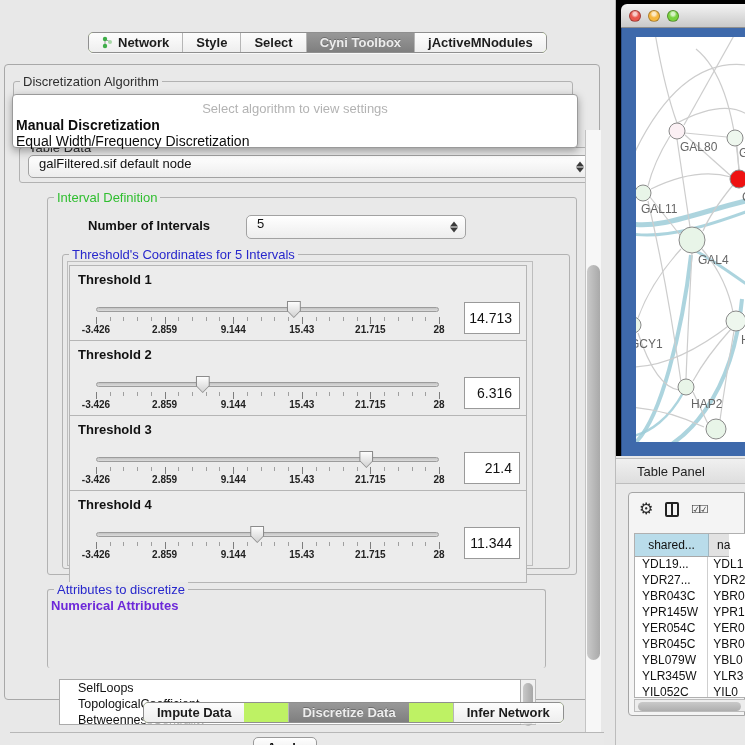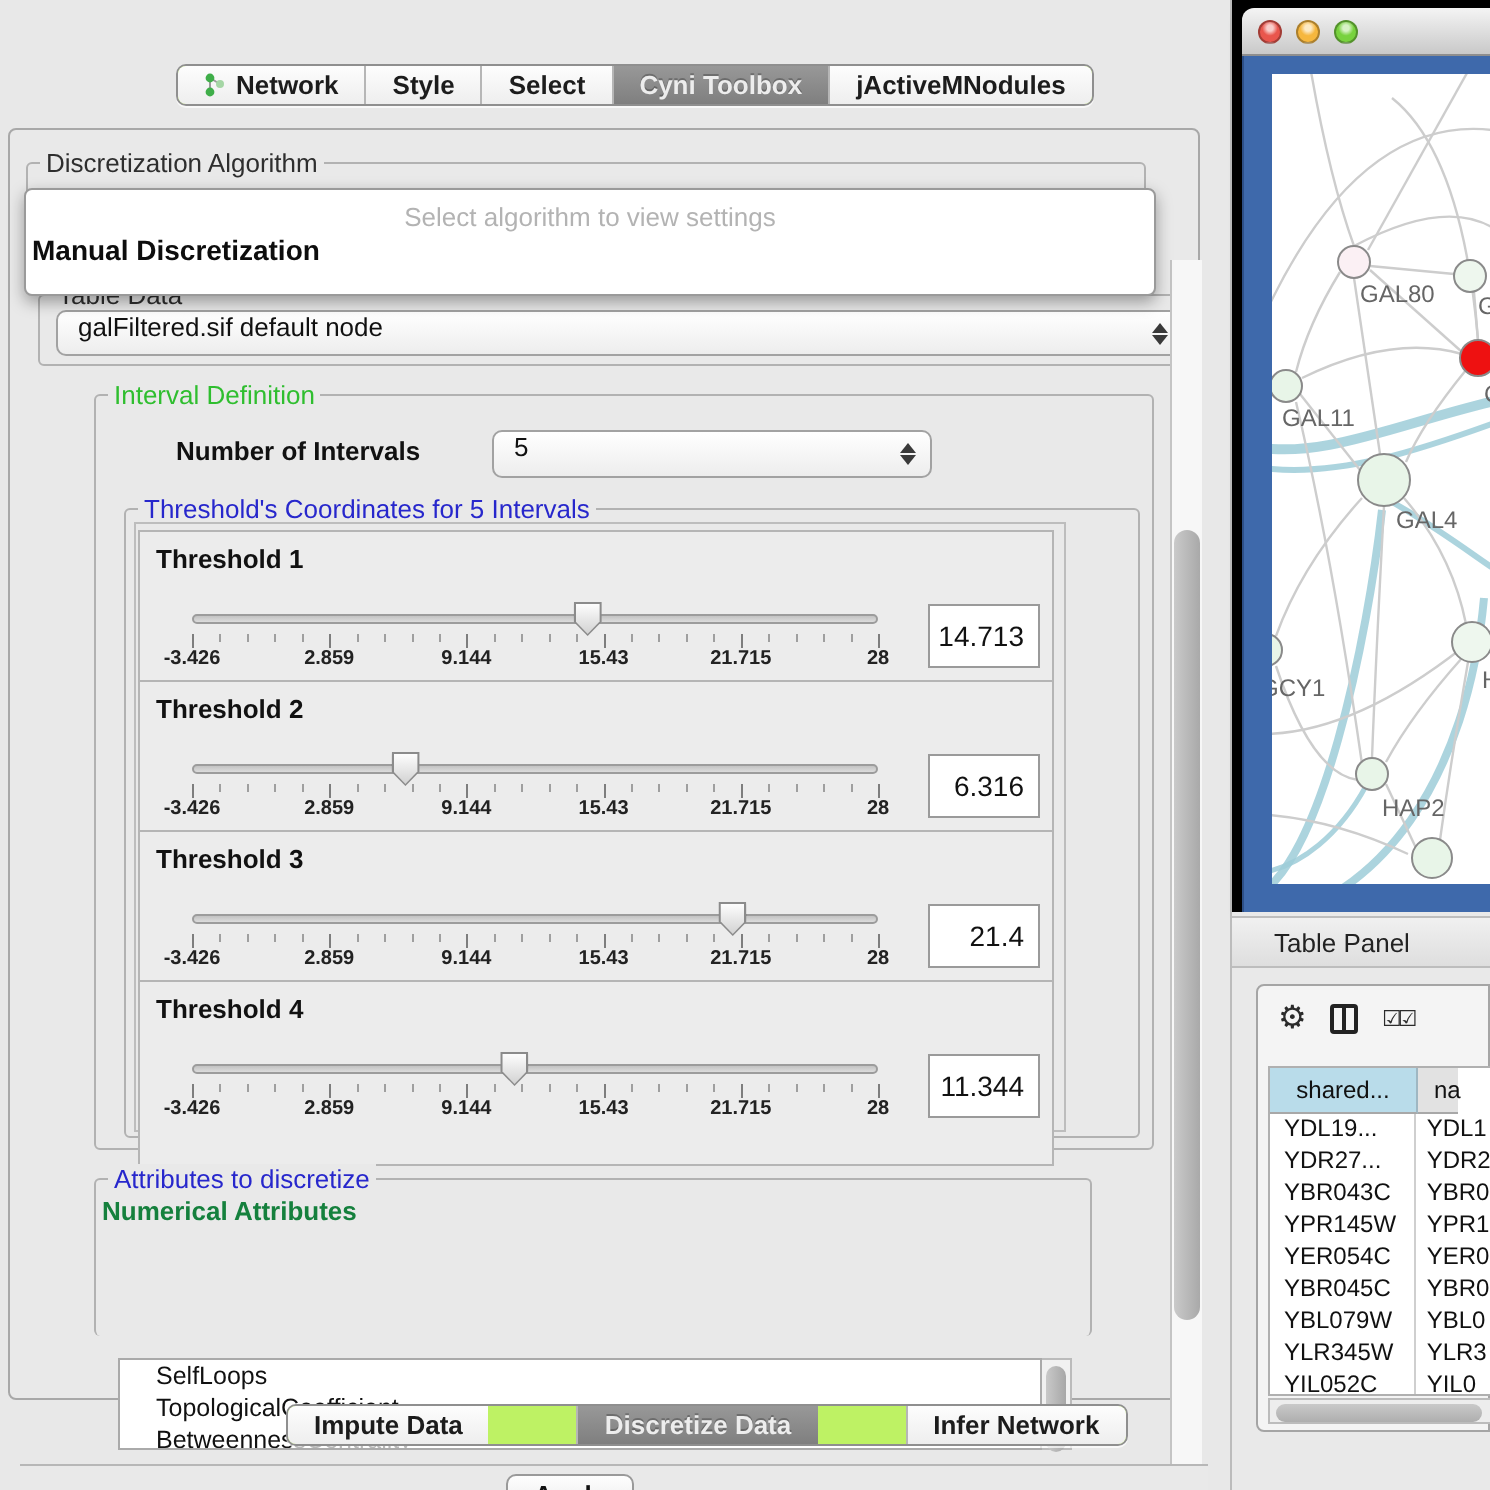--- a/index.html
+++ b/index.html
@@ -265,21 +265,21 @@
                 <span style="left: 100%;">28</span>
               </div>
     <div class="th-value">11.344</div>
   </div>
 </div>
       </div>
     </div>
 
     <div class="abs group" style="left:42px;top:524px;width:499px;height:79px;border-bottom:none;">
       <span class="group-label lbl-blue">Attributes to discretize</span>
-      <div class="abs" style="left:3px;top:8px;font-size:13px;font-weight:bold;color:#15803d;">Numerical Attributes</div>
+      <div class="abs" style="left:3px;top:8px;font-size:13px;font-weight:bold;color:#6d28d9;">Numerical Attributes</div>
     </div>
     <div class="abs" id="attr-list">
         <div class="attr-item">SelfLoops</div>
         <div class="attr-item">TopologicalCoefficient</div>
         <div class="attr-item">BetweennessCentrality</div>
       </div>
     <div class="abs" id="attr-scroll">
       <div class="abs" id="attr-thumb"></div>
     </div>
 
@@ -288,20 +288,21 @@
     </div>
 
     <div class="abs" id="apply-row">
       <div class="abs" id="apply-btn">Apply</div>
     </div>
   </div>
 
   <div class="abs" id="algo-popup">
     <div class="abs" id="algo-placeholder">Select algorithm to view settings</div>
   <div class="algo-opt sel" style="top: 22px;">Manual Discretization</div>
+      <div class="algo-opt" style="top: 38px;">Equal Width/Frequency Discretization</div>
     </div>
 
   <div class="abs segbar" id="bottom-tabs">
       <div class="seg">
         <span>Impute Data</span>
       </div>
       <div class="seg sel">
         <span>Discretize Data</span>
       </div>
       <div class="seg">

